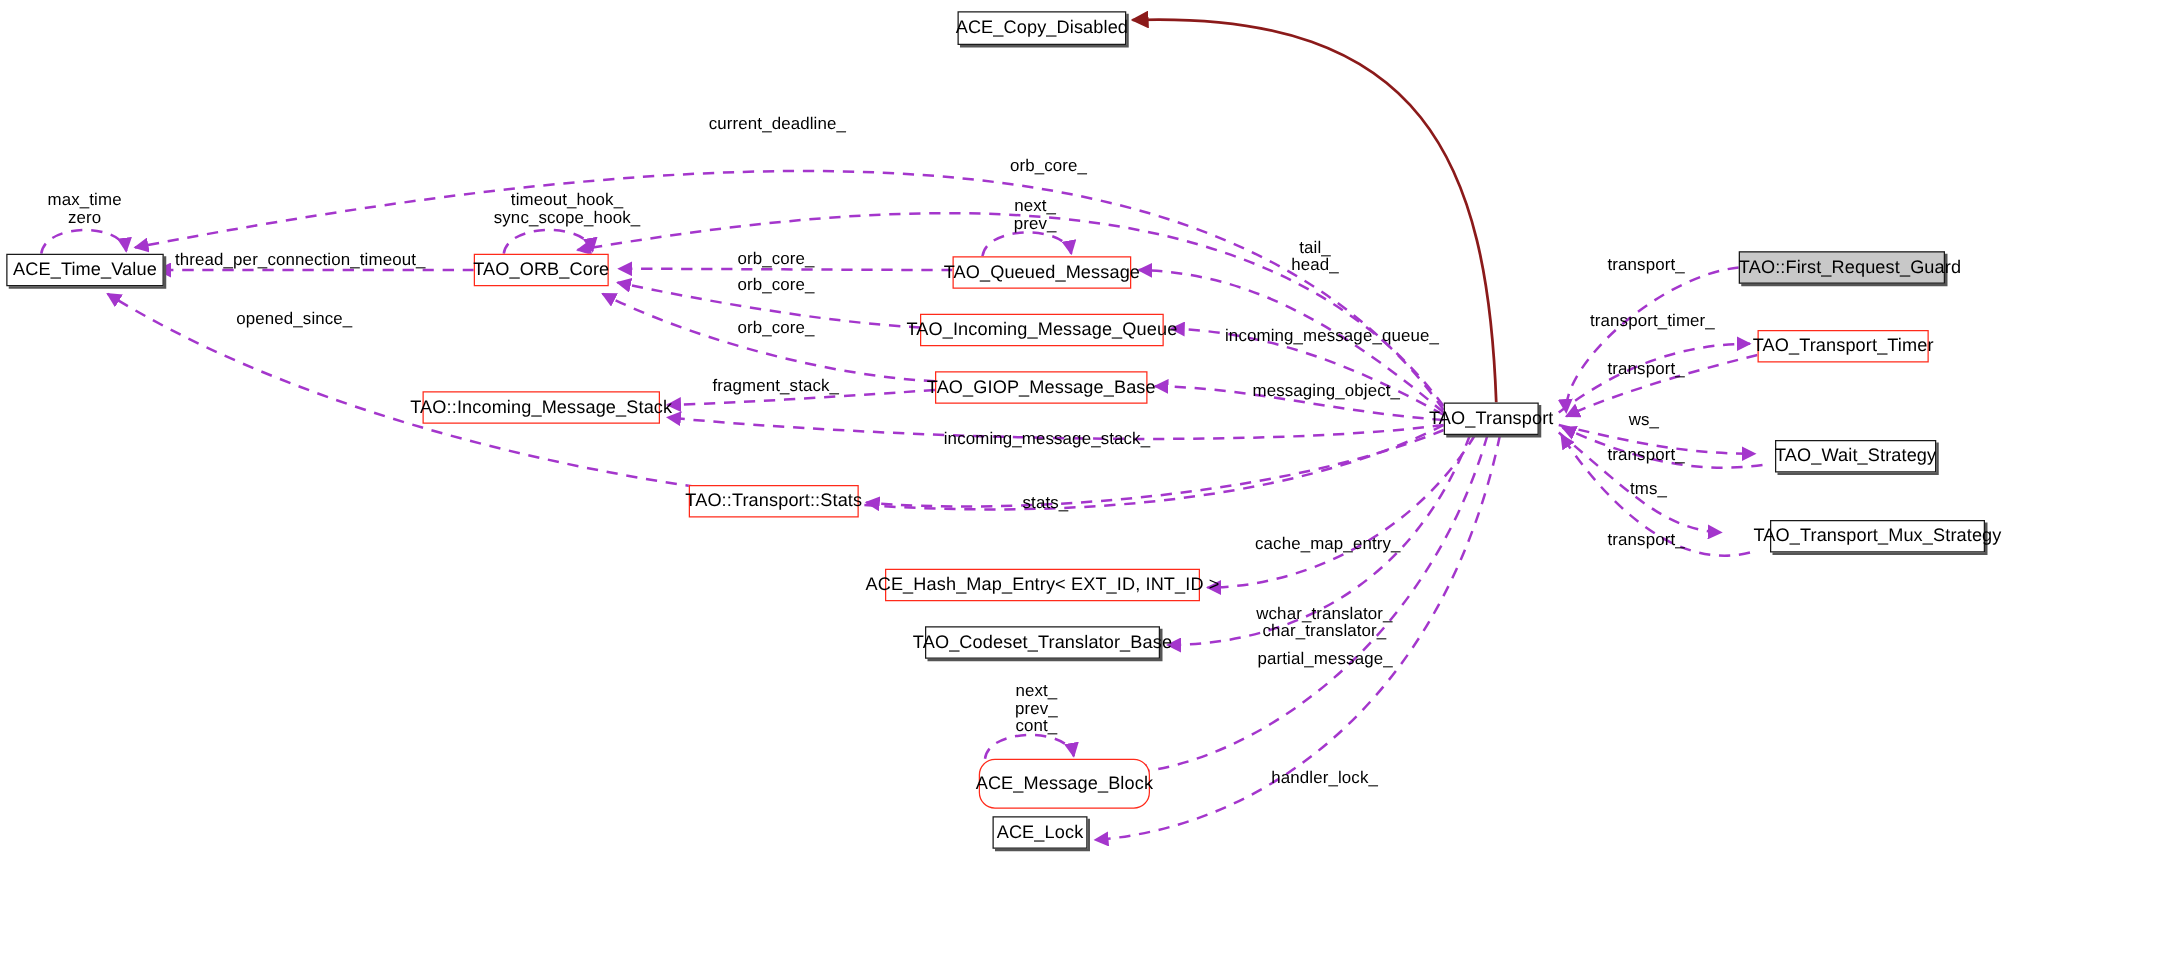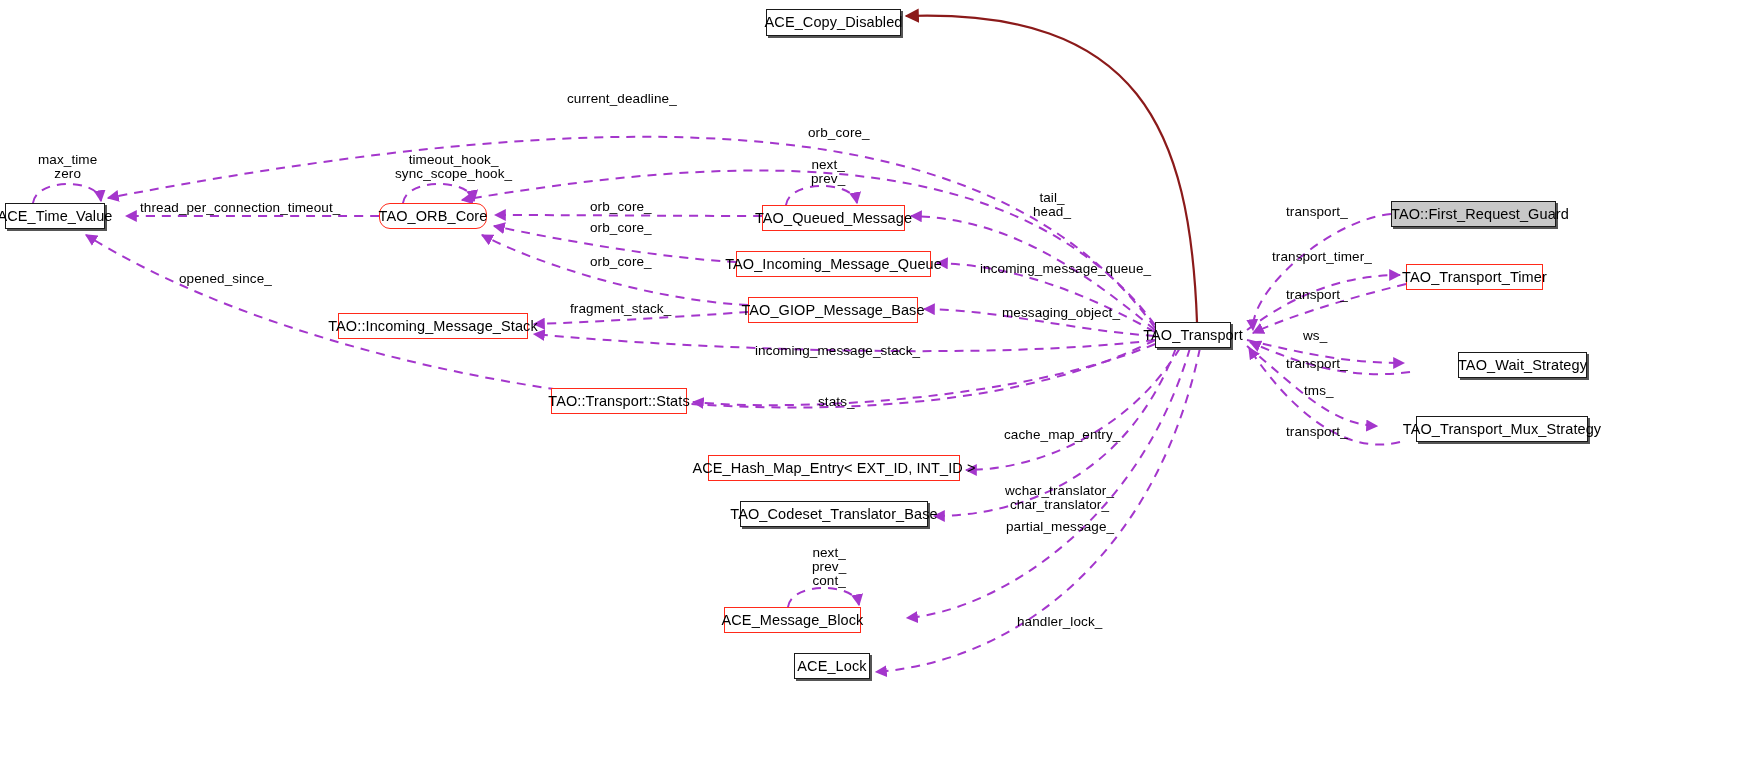--- a/index.html
+++ b/index.html
@@ -133,57 +133,57 @@
     </g>
 
     <g fill="none" stroke="#8b1a1a" stroke-width="2.2" marker-end="url(#ah-red)">
 
       <path d="M 1197 322 C 1190 130 1140 8 906 16"></path>
     </g>
   </svg>
 
   <div class="node" style="left:766px; top:9px; width:135px; height:27px;">ACE_Copy_Disabled</div>
 
-  <div class="node" style="left:5px; top:203px; width:100px; height:26px;">ACE_Time_Value</div>
-
-  <div class="node red" style="left:379px; top:203px; width:108px; height:26px;border-radius:11px;">TAO_ORB_Core</div>
+  <div class="node" style="left:5px; top:203px; width:126px; height:26px;">ACE_Time_Value</div>
+
+  <div class="node red" style="left:379px; top:203px; width:108px; height:26px;">TAO_ORB_Core</div>
 
   <div class="node red" style="left:762px; top:205px; width:143px; height:26px;">TAO_Queued_Message</div>
 
   <div class="node gray" style="left:1391px; top:201px; width:165px; height:26px;">TAO::First_Request_Guard</div>
 
   <div class="node red" style="left:736px; top:251px; width:195px; height:26px;">TAO_Incoming_Message_Queue</div>
 
   <div class="node red" style="left:1406px; top:264px; width:137px; height:26px;">TAO_Transport_Timer</div>
 
   <div class="node red" style="left:748px; top:297px; width:170px; height:26px;">TAO_GIOP_Message_Base</div>
 
   <div class="node red" style="left:338px; top:313px; width:190px; height:26px;">TAO::Incoming_Message_Stack</div>
 
   <div class="node" style="left:1155px; top:322px; width:76px; height:26px;">TAO_Transport</div>
 
-  <div class="node" style="left:1458px; top:352px; width:129px; height:26px;">TAO_Wait_Strategy</div>
+  <div class="node" style="left:1420px; top:352px; width:129px; height:26px;">TAO_Wait_Strategy</div>
 
   <div class="node red" style="left:551px; top:388px; width:136px; height:26px;">TAO::Transport::Stats</div>
 
   <div class="node" style="left:1383px; top:416px; width:172px; height:26px;margin-left:33px;">TAO_Transport_Mux_Strategy</div>
 
   <div class="node red" style="left:708px; top:455px; width:252px; height:26px;text-align:center;">ACE_Hash_Map_Entry&lt; EXT_ID, INT_ID &gt;</div>
 
   <div class="node" style="left:740px; top:501px; width:188px; height:26px;">TAO_Codeset_Translator_Base</div>
 
-  <div class="node red" style="left:724px; top:607px; width:137px; height:26px;">ACE_Message_Block</div>
+  <div class="node red" style="left:783px; top:607px; width:137px; height:40px;border-radius:13px;">ACE_Message_Block</div>
 
   <div class="node" style="left:794px; top:653px; width:76px; height:26px;">ACE_Lock</div>
 
   <div class="edge-label" style="left:38px; top:153px;">max_time<br>zero</div>
 
   <div class="edge-label" style="left:140px; top:201px;">thread_per_connection_timeout_</div>
 
-  <div class="edge-label" style="left:179px; top:248px;margin-top:24px;">opened_since_</div>
+  <div class="edge-label" style="left:189px; top:248px;">opened_since_</div>
 
   <div class="edge-label" style="left:379px; top:153px;margin-left:16px;">timeout_hook_<br>sync_scope_hook_</div>
 
   <div class="edge-label" style="left:567px; top:92px;">current_deadline_</div>
 
   <div class="edge-label" style="left:808px; top:126px;">orb_core_</div>
 
   <div class="edge-label" style="left:811px; top:158px;">next_<br>prev_</div>
 
   <div class="edge-label" style="left:590px; top:200px;">orb_core_</div>

